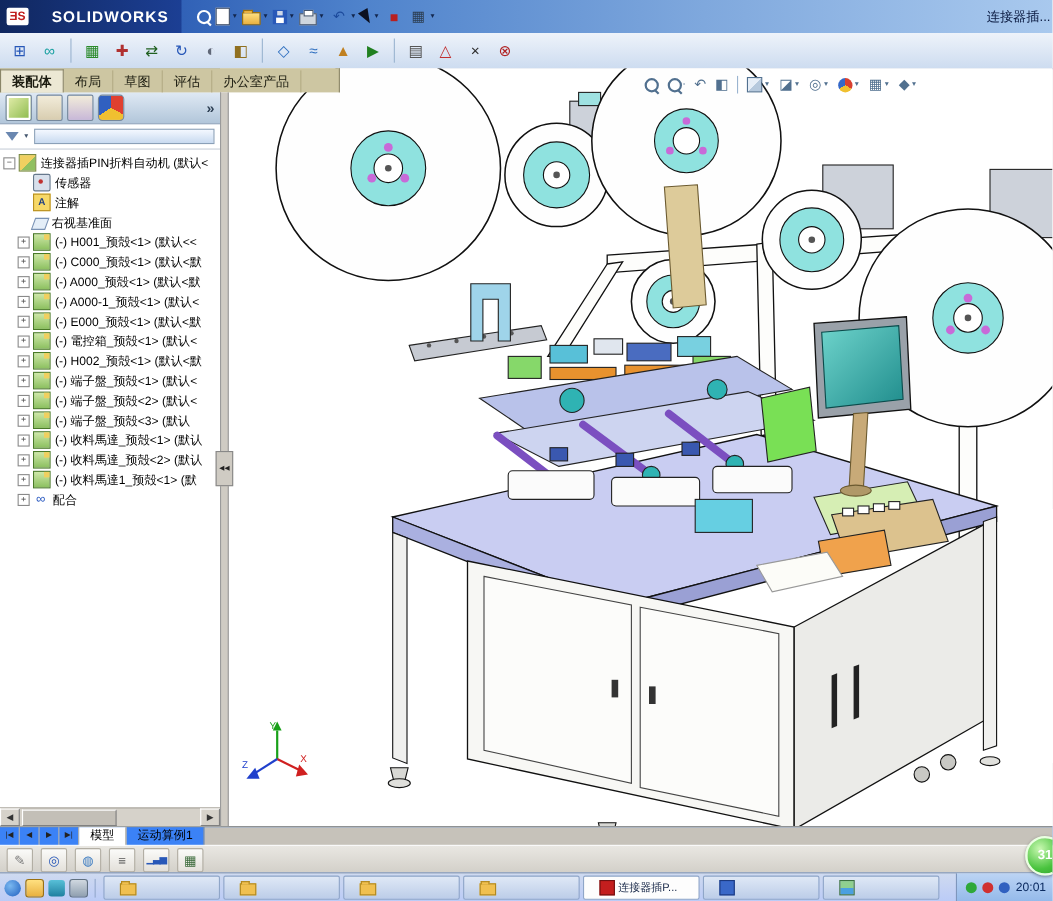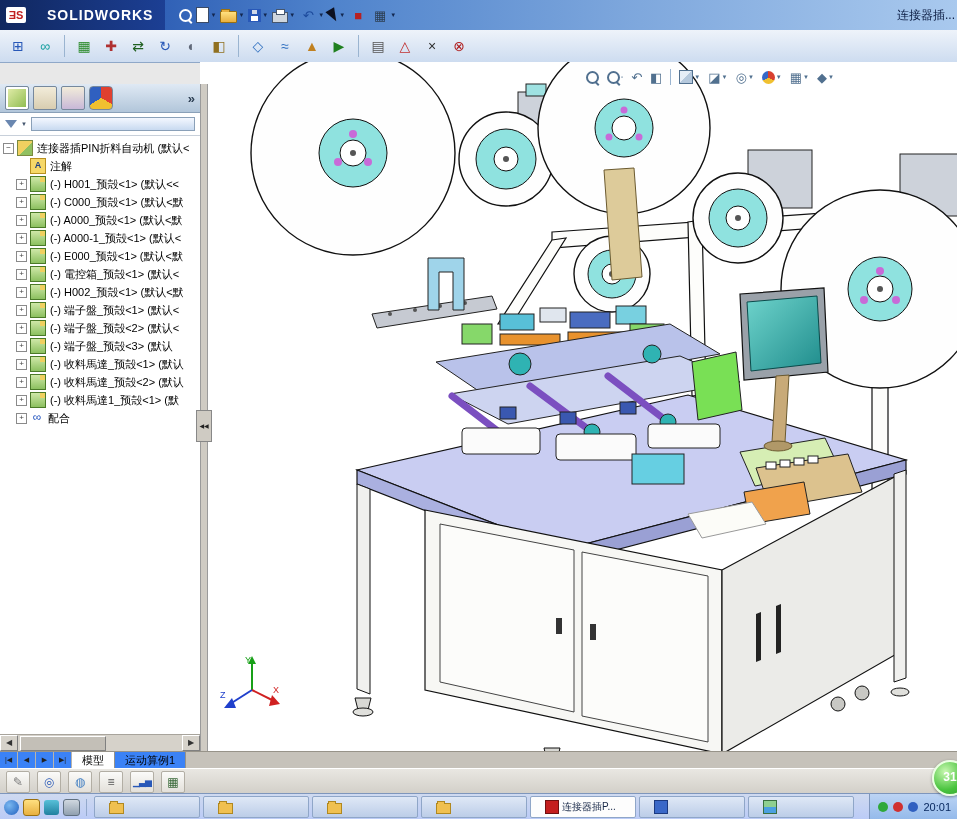--- a/index.html
+++ b/index.html
@@ -208,20 +208,27 @@
     <span class="gi" data-glyph="≈" style="color:#3070c0"></span>
     <span class="gi" data-glyph="▲" style="color:#c08020"></span>
     <span class="gi" data-glyph="▶" style="color:#208020"></span>
     <span class="sep"></span>
     <span class="gi" data-glyph="▤" style="color:#555555"></span>
     <span class="gi" data-glyph="△" style="color:#c03030"></span>
     <span class="gi" data-glyph="×" style="color:#303030"></span>
     <span class="gi" data-glyph="⊗" style="color:#b02020"></span>
   </div>
 
+  <div id="cmdtabs">
+    <span class="ctab active">装配体</span>
+    <span class="ctab">布局</span>
+    <span class="ctab">草图</span>
+    <span class="ctab">评估</span>
+    <span class="ctab">办公室产品</span>
+  </div>
 
   <div id="viewport">
 
     <div id="hud">
       <span class="hi">
           <span class="hmag"></span>
         </span>
       <span class="hi">
           <span class="hmag"></span>
           <span class="car" style="color:#51708f">▫</span>
@@ -417,22 +424,32 @@
       <span class="fbar"></span>
     </div>
     <div class="ptree">
       <div class="trow root">
           <span class="exp">−</span>
           <span class="tico tico-assembly"></span>
           <span class="tlabel">连接器插PIN折料自动机 (默认&lt;</span>
         </div>
       <div class="trow">
           <span class="exp blank"></span>
+          <span class="tico tico-sensors"></span>
+          <span class="tlabel">传感器</span>
+        </div>
+      <div class="trow">
+          <span class="exp blank"></span>
           <span class="tico tico-annotations"></span>
           <span class="tlabel">注解</span>
+        </div>
+      <div class="trow">
+          <span class="exp blank"></span>
+          <span class="tico tico-plane"></span>
+          <span class="tlabel">右视基准面</span>
         </div>
       <div class="trow">
           <span class="exp">+</span>
           <span class="tico tico-component"></span>
           <span class="tlabel">(-) H001_预殻&lt;1&gt; (默认&lt;&lt;</span>
         </div>
       <div class="trow">
           <span class="exp">+</span>
           <span class="tico tico-component"></span>
           <span class="tlabel">(-) C000_预殻&lt;1&gt; (默认&lt;默</span>

